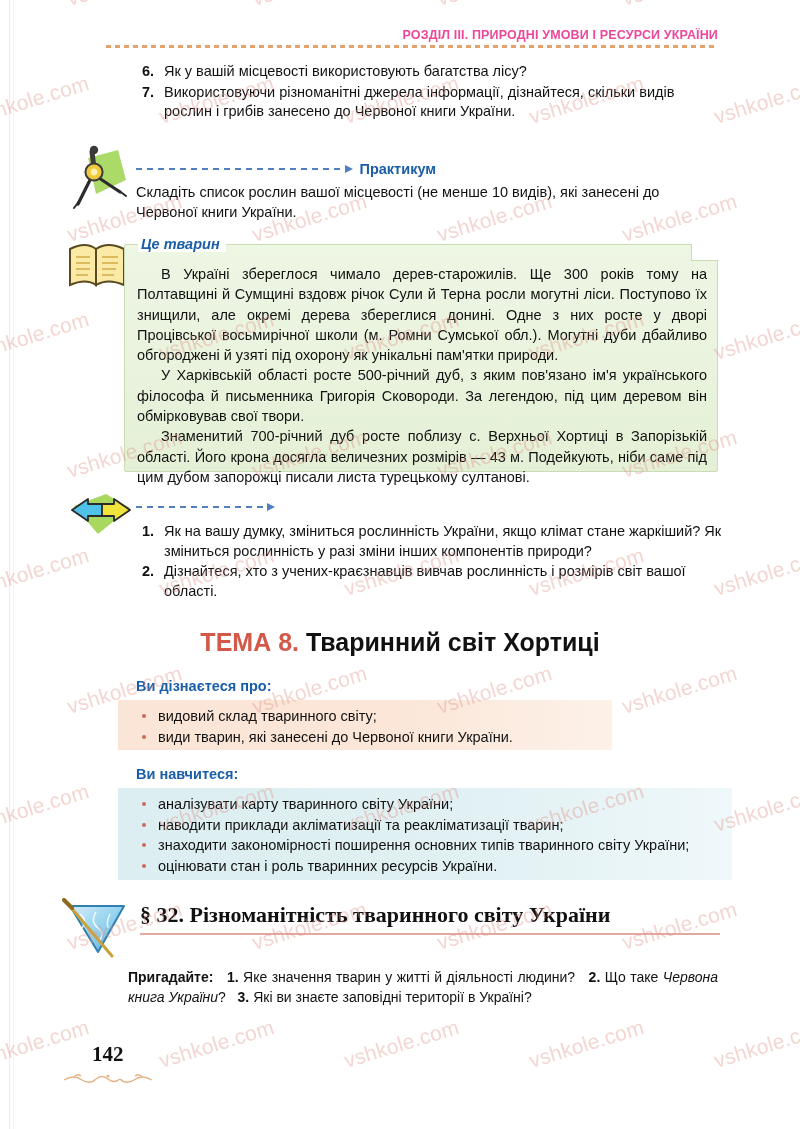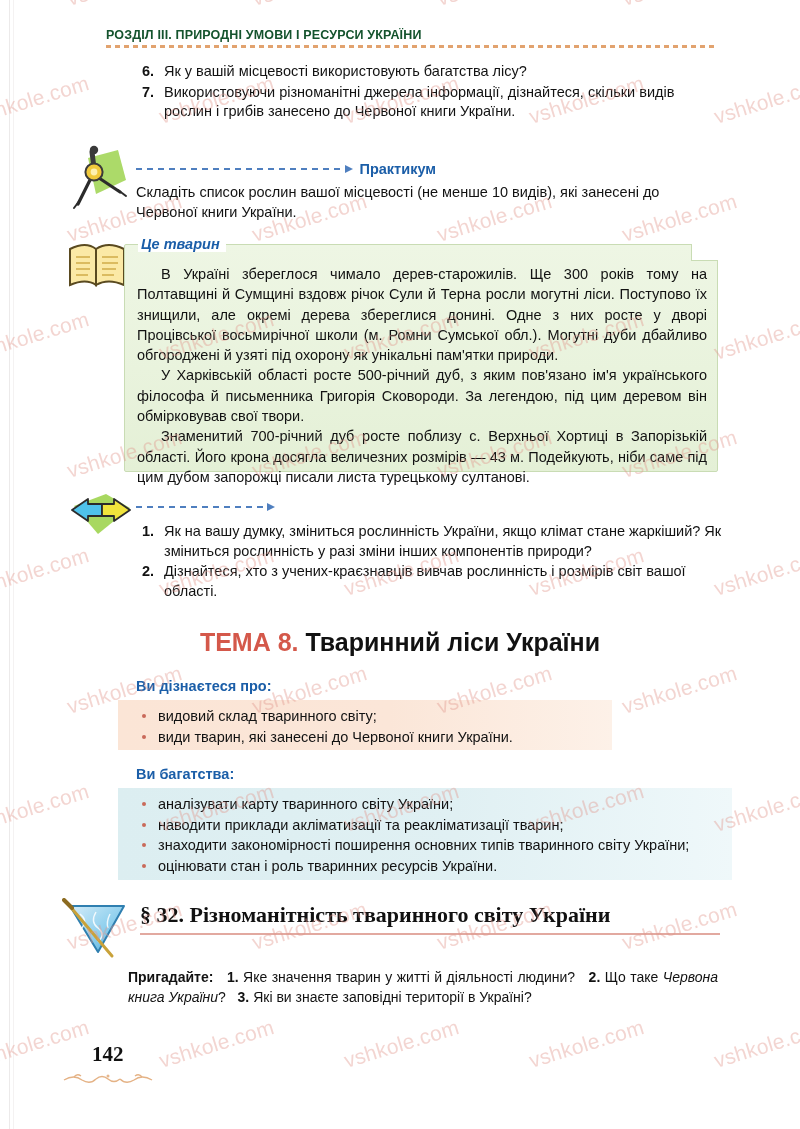--- a/index.html
+++ b/index.html
@@ -68,22 +68,23 @@
   .runhead {
     position: absolute;
     left: 106px;
     top: 28px;
     width: 612px;
   }
   .runhead .rh-text {
     font-size: 12.5px;
     font-weight: bold;
     letter-spacing: 0.15px;
-    color: #14532d;
+    color: #ec4899;
     text-transform: uppercase;
+    text-align: right;
   }
   .runhead .rh-rule {
     margin-top: 3px;
     height: 3px;
     background-image: repeating-linear-gradient(
         to right,
         #e2a36f 0px, #e2a36f 5px,
         rgba(255,255,255,0) 5px, rgba(255,255,255,0) 9px);
   }
 
@@ -396,32 +397,32 @@
         <div class="qtext">Як на вашу думку, зміниться рослинність України, якщо клімат стане жаркіший? Як зміниться рослинність у разі зміни інших компонентів природи?</div>
       </div>
       <div class="qrow">
         <div class="qnum">2.</div>
         <div class="qtext">Дізнайтеся, хто з учених-краєзнавців вивчав рослинність і розмірів світ вашої області.</div>
       </div>
     </div>
 
     <div class="tema">
       <span class="tema-key">ТЕМА 8.</span>
-      <span class="tema-rest">Тваринний ліси України</span>
+      <span class="tema-rest">Тваринний світ Хортиці</span>
     </div>
 
     <div class="objhead" style="left:136px; top:678px;">Ви дізнаєтеся про:</div>
     <div class="objbox orange" style="left:118px; top:700px; width:494px; height:50px;">
       <ul>
         <li>видовий склад тваринного світу;</li>
         <li>види тварин, які занесені до Червоної книги України.</li>
       </ul>
     </div>
 
-    <div class="objhead" style="left:136px; top:766px;">Ви багатства:</div>
+    <div class="objhead" style="left:136px; top:766px;">Ви навчитеся:</div>
     <div class="objbox blue" style="left:118px; top:788px; width:614px; height:92px;">
       <ul>
         <li>аналізувати карту тваринного світу України;</li>
         <li>наводити приклади акліматизації та реакліматизації тварин;</li>
         <li>знаходити закономірності поширення основних типів тваринного світу України;</li>
         <li>оцінювати стан і роль тваринних ресурсів України.</li>
       </ul>
     </div>
 
     <div class="icon-abs" style="left:62px; top:898px; width:76px; height:62px;">

